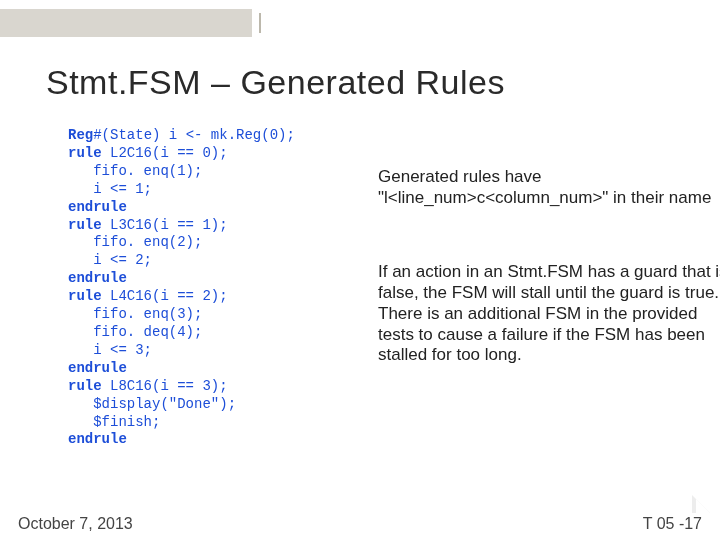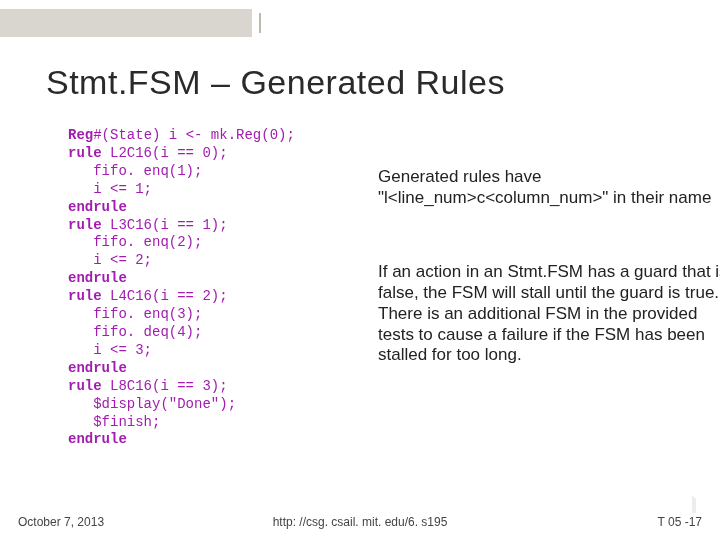--- a/index.html
+++ b/index.html
@@ -2,25 +2,25 @@
 <html><head>
 <meta charset="utf-8">
 <style>
 * { margin: 0; padding: 0; box-sizing: border-box; }
 html, body { width: 720px; height: 540px; font-family: Verdana, Geneva, sans-serif; background: #fff; color: #1a1a1a; overflow: hidden; }
 .slide { width: 720px; height: 540px; position: relative; margin-top: 9px; }
 .topbar { position: absolute; top: 0; left: 0; right: 0; height: 28px; background: linear-gradient(to right, #d9d6cf 0%, #d9d6cf 35%, #fff 35%, #fff 100%); }
 .topbar .sep { position: absolute; left: 36%; top: 13%; width: 2px; height: 74%; background: #bcb8ac; }
 .title { position: absolute; top: 54px; left: 46px; font-size: 34px; font-weight: 400; color: #2a2a2a; letter-spacing: .5px; }
 .body { position: absolute; top: 118px; left: 68px; right: 30px; bottom: 56px; }
-.code { font-family: "Courier New", monospace; font-size: 14px; line-height: 1.28; white-space: pre; color: #a21caf; }
+.code { font-family: "Courier New", monospace; font-size: 14px; line-height: 1.28; white-space: pre; color: #1d4ed8; }
 .code b { font-weight: 700; }
 .notes { position: absolute; left: 310px; top: 40px; width: 350px; font-size: 17px; line-height: 1.22; color: #222; }
 .notes .p1 { margin-bottom: 54px; }
-.footer { position: absolute; bottom: 10px; left: 0; right: 0; height: 24px; font-size: 12px; color: #444; }
+.footer { position: absolute; bottom: 10px; left: 0; right: 0; height: 24px; font-size: 16px; color: #444; }
 .fl { position: absolute; left: 18px; }
 .fc { position: absolute; left: 0; right: 0; text-align: center; }
 .fr { position: absolute; right: 18px; text-align: right; }
 .corner-fold { position: absolute; bottom: 36px; right: 10px; width: 18px; height: 18px; }
 .corner-fold::before { content: ""; position: absolute; right: 0; bottom: 0; border-left: 18px solid rgba(0,0,0,0.07); border-top: 18px solid transparent; }
 .corner-fold::after { content: ""; position: absolute; right: 0; bottom: 0; border-left: 14px solid #fff; border-top: 14px solid transparent; }
 </style>
 </head>
 <body>
 <div class="slide">
@@ -53,16 +53,15 @@
     <div class="notes">
       <div class="p1">Generated rules have "l&lt;line_num&gt;c&lt;column_num&gt;" in their name</div>
       <div>If an action in an Stmt.FSM has a guard that is false, the FSM will stall until the guard is true. There is an additional FSM in the provided tests to cause a failure if the FSM has been stalled for too long.</div>
     </div>
   </div>
 
   <div class="corner-fold"></div>
 
   <div class="footer">
     <span class="fl">October 7, 2013</span>
-    <span class="fc">http: //csg. csail. mit. edu/6. s195</span>
     <span class="fr">T 05 -17</span>
   </div>
 </div>
 
 </body></html>

